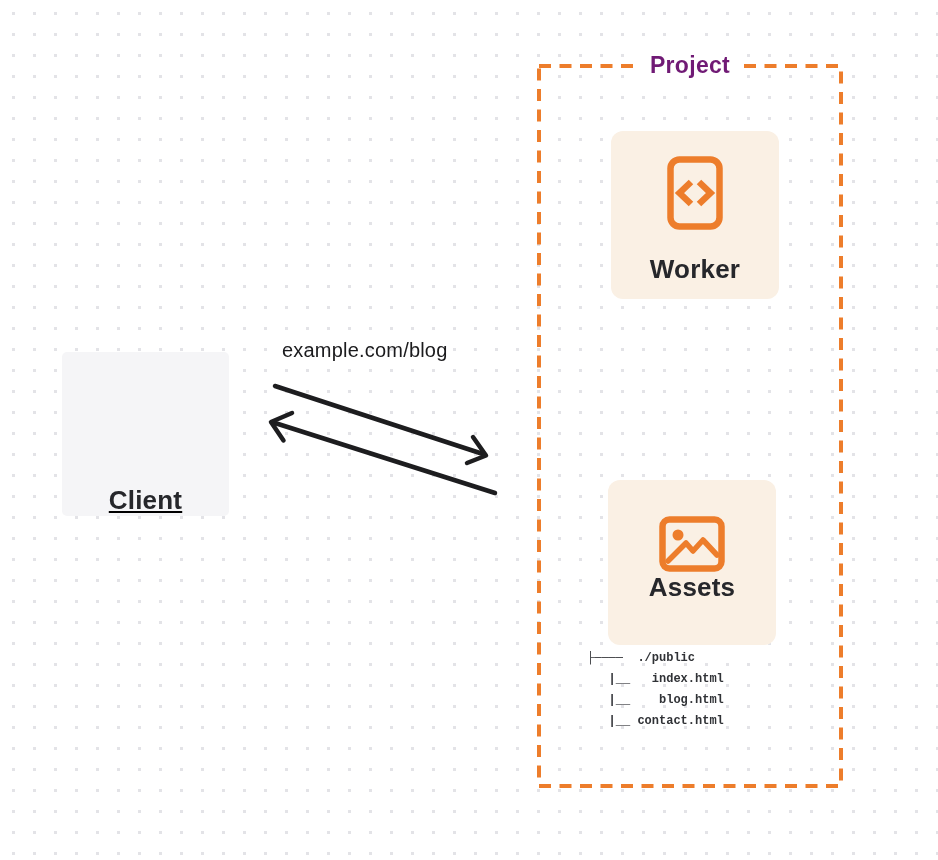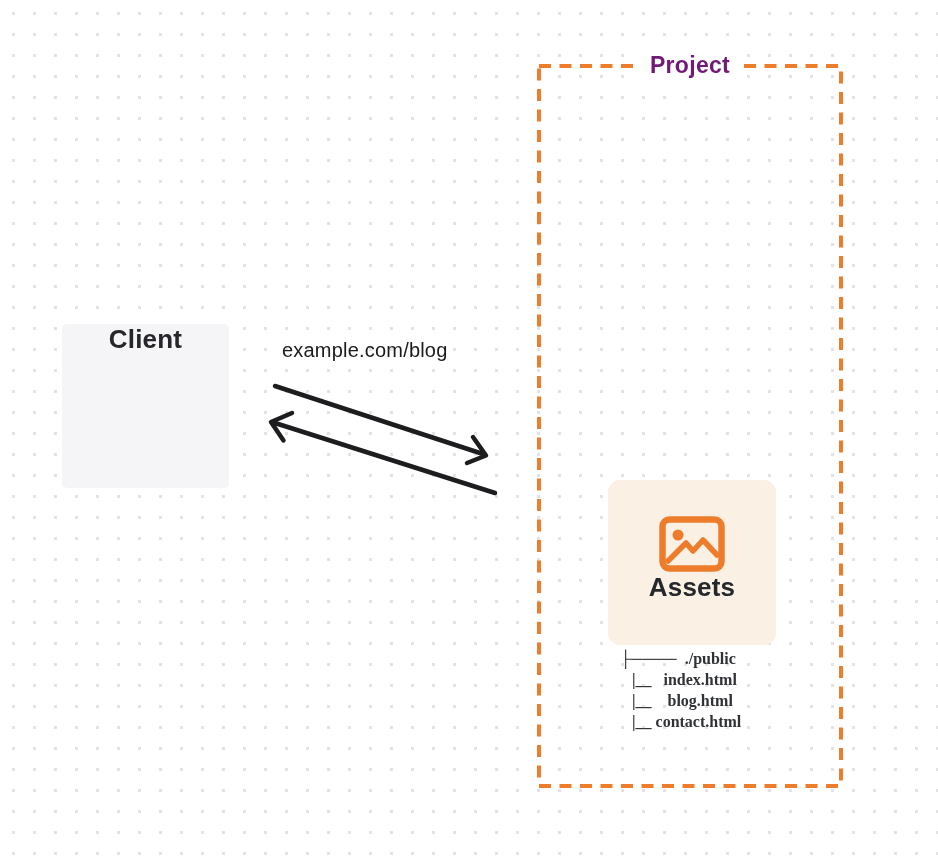--- a/index.html
+++ b/index.html
@@ -11,25 +11,25 @@
     background-color: #ffffff;
     background-image: radial-gradient(circle, #e3e3e7 1.5px, transparent 1.7px);
     background-size: 21px 21px;
     background-position: 3px 3px;
     font-family: "Liberation Sans", sans-serif;
   }
 
   
   .client-box {
     position: absolute;
-    left: 62px; top: 324px;
+    left: 62px; top: 352px;
     width: 167px; height: 164px;
     background: #f5f5f7;
     border-radius: 5px;
-    display: flex; align-items: flex-start; justify-content: center;
+    display: flex; align-items: flex-end; justify-content: center; text-decoration: underline;
   }
   .node-label {
     font-size: 26px;
     font-weight: 700;
     color: #26272b;
     letter-spacing: 0.2px;
   }
 
   
   .request-label {
@@ -103,24 +103,24 @@
     font-size: 26px;
     font-weight: 700;
     color: #26272b;
     letter-spacing: 0.2px;
   }
   .icon-stroke { fill: none; stroke: #ed7d2b; }
 
   
   .file-tree {
     position: absolute;
-    left: 620px; top: 648px;
+    left: 587px; top: 648px;
     margin: 0;
-    font-family: Liberation Serif, serif;
-    font-size: 16px;
+    font-family: Liberation Mono, monospace;
+    font-size: 12px;
     line-height: 21px;
     font-weight: 700;
     color: #303236;
     white-space: pre;
   }
 </style>
 </head>
 <body>
 
 <div class="canvas">
@@ -142,20 +142,28 @@
     </g>
   </svg>
 
   <svg class="project-border" viewBox="0 0 306 724">
     <rect x="2" y="2" width="302" height="720"></rect>
   </svg>
   <div class="project-label-wrap">
     <span class="project-label">Project</span>
   </div>
 
+  <div class="card worker">
+    <svg class="card-icon" width="56" height="74" viewBox="0 0 56 74">
+      <rect class="icon-stroke" x="3.5" y="3.5" width="49" height="67" rx="9" stroke-width="6.5"></rect>
+      <path class="icon-stroke" d="M24 26 L12.5 37 L24 48" stroke-width="6.5" stroke-linejoin="miter"></path>
+      <path class="icon-stroke" d="M32 26 L43.5 37 L32 48" stroke-width="6.5" stroke-linejoin="miter"></path>
+    </svg>
+    <span class="card-label">Worker</span>
+  </div>
 
   <div class="card assets">
     <svg class="card-icon" width="66" height="56" viewBox="0 0 66 56">
       <rect class="icon-stroke" x="3.5" y="3.5" width="59" height="49" rx="7" stroke-width="6.5"></rect>
       <circle cx="19" cy="19" r="5.5" fill="#ed7d2b"></circle>
       <path class="icon-stroke" d="M9 45 L27 27 L34 35 L44 24 L58 39" stroke-width="5.5" stroke-linecap="round" stroke-linejoin="round"></path>
     </svg>
     <span class="card-label">Assets</span>
   </div>
 

